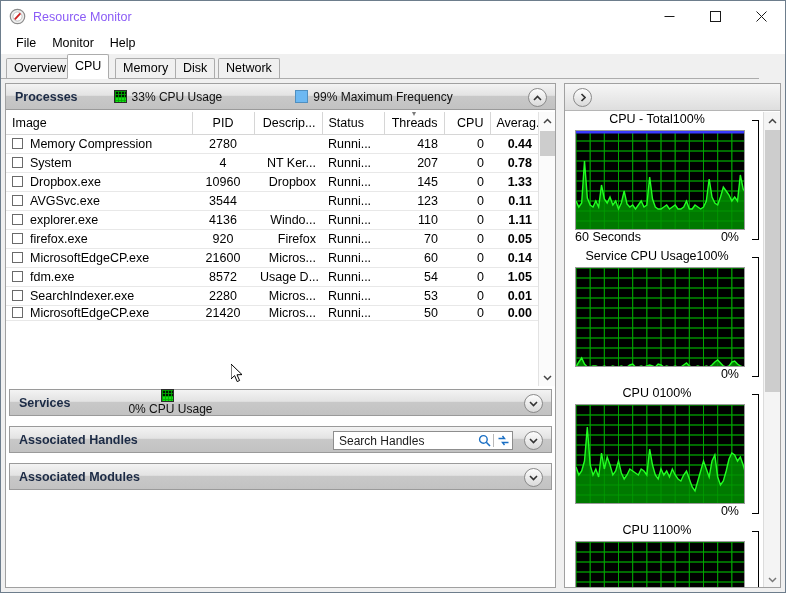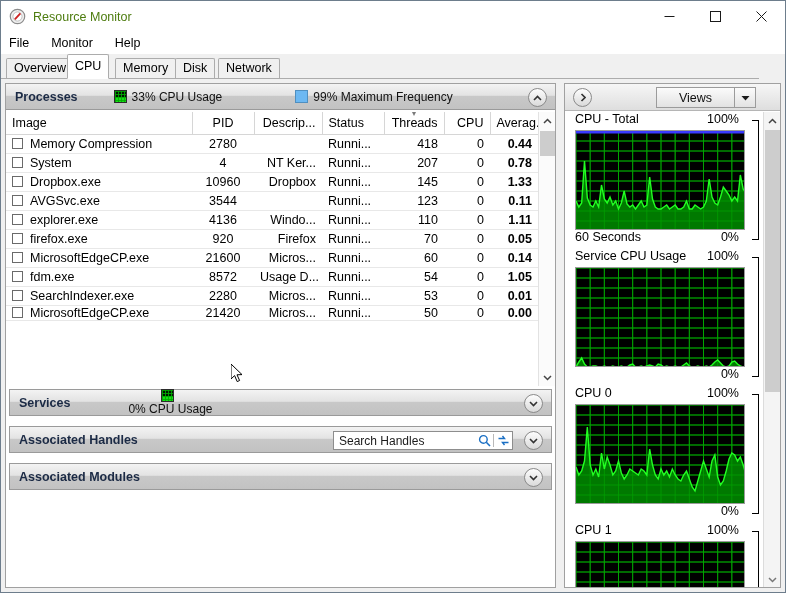--- a/index.html
+++ b/index.html
@@ -22,35 +22,35 @@
   #titlebar {
     position: absolute; left: 0; top: 0; width: 784px; height: 31px;
     background: #ffffff;
     display: flex; align-items: center;
   }
   #title-icon {
     width: 17px; height: 17px; margin-left: 8px; margin-right: 7px;
     position: relative; flex: 0 0 auto;
   }
   #title-text {
-    font-size: 12.5px; color: #4d7c0f; white-space: nowrap;
+    font-size: 12.5px; color: #8b5cf6; white-space: nowrap;
   }
   .wbtn {
     width: 46px; height: 31px; display: flex; align-items: center; justify-content: center;
     position: absolute; top: 0;
   }
   #btn-min { right: 93px; }
   #btn-max { right: 47px; }
   #btn-close { right: 1px; }
 
   
   #menubar {
     position: absolute; left: 0; top: 31px; width: 784px; height: 22px;
     background: #ffffff; display: flex; align-items: center;
-    gap: 6px;
+    padding-left: 7px;
   }
   .menu-item {
     font-size: 12.5px; color: #000; padding: 2px 8px; white-space: nowrap;
   }
 
   
   #tabstrip {
     position: absolute; left: 0; top: 53px; width: 758px; height: 25px;
     background: #f0f0f0;
   }
@@ -226,21 +226,21 @@
     border-left: 1px solid #9b9b9b;
     display: flex; align-items: center; justify-content: center;
   }
 
   #graph-scroll-area {
     position: absolute; left: 0; top: 28px; width: 198px; height: 476px;
     background: #fff; overflow: hidden;
   }
   .graph-block { position: relative; padding: 0 10px; }
   .graph-head {
-    display: flex; justify-content: space-between; align-items: baseline;
+    display: flex; justify-content: center; align-items: baseline;
     font-size: 12.5px; color: #000; height: 18px;
     padding-right: 14px;
   }
   .graph-canvas {
     width: 170px; height: 100px;
     background: #000;
     border: 1px solid #9a9a9a;
     position: relative; overflow: hidden;
   }
   .graph-foot {
@@ -520,28 +520,20 @@
       </div>
     </div>
 
     <div id="rightpane">
 
       <div id="views-bar">
         <div id="collapse-btn">
           <svg width="6" height="9" viewBox="0 0 6 9">
               <polyline points="1.5,1 5,4.5 1.5,8" fill="none" stroke="#333" stroke-width="1.6"></polyline>
             </svg>
-        </div>
-        <div id="views-btn">
-          <span id="views-label">Views</span>
-          <span id="views-split">
-            <svg width="9" height="6" viewBox="0 0 9 6">
-                <polygon points="0.5,1 8.5,1 4.5,5.5" fill="#1a1a1a"></polygon>
-              </svg>
-          </span>
         </div>
       </div>
 
       <div id="graph-scroll-area">
           <div class="graph-block">
             <div class="graph-head">
               <span>CPU - Total</span>
               <span>100%</span>
             </div>
             <div class="graph-canvas"><svg width="170" height="100" viewBox="0 0 170 100">

